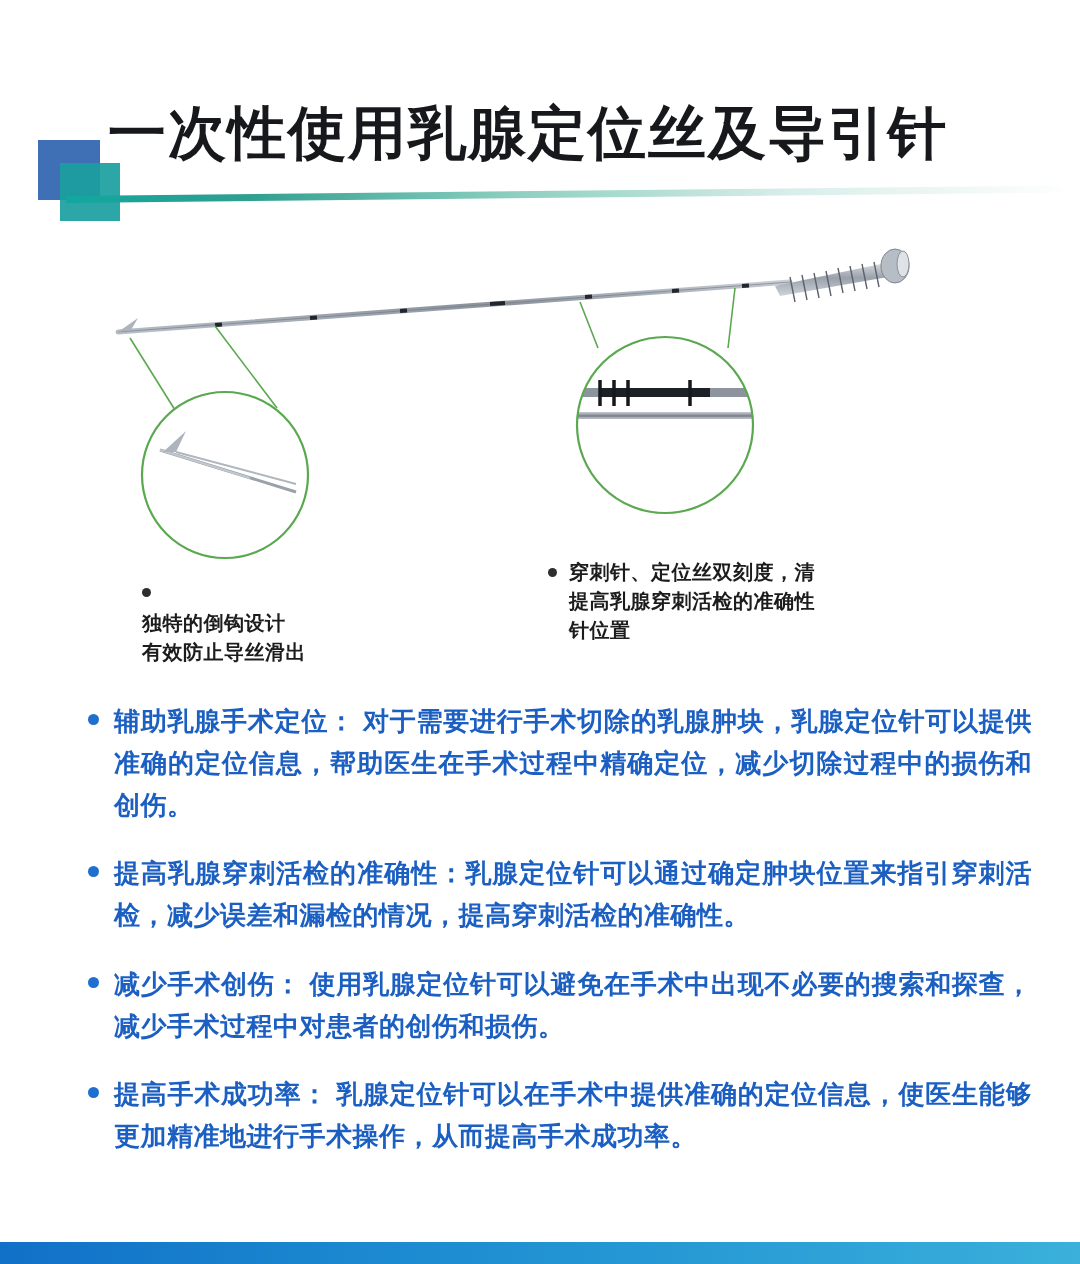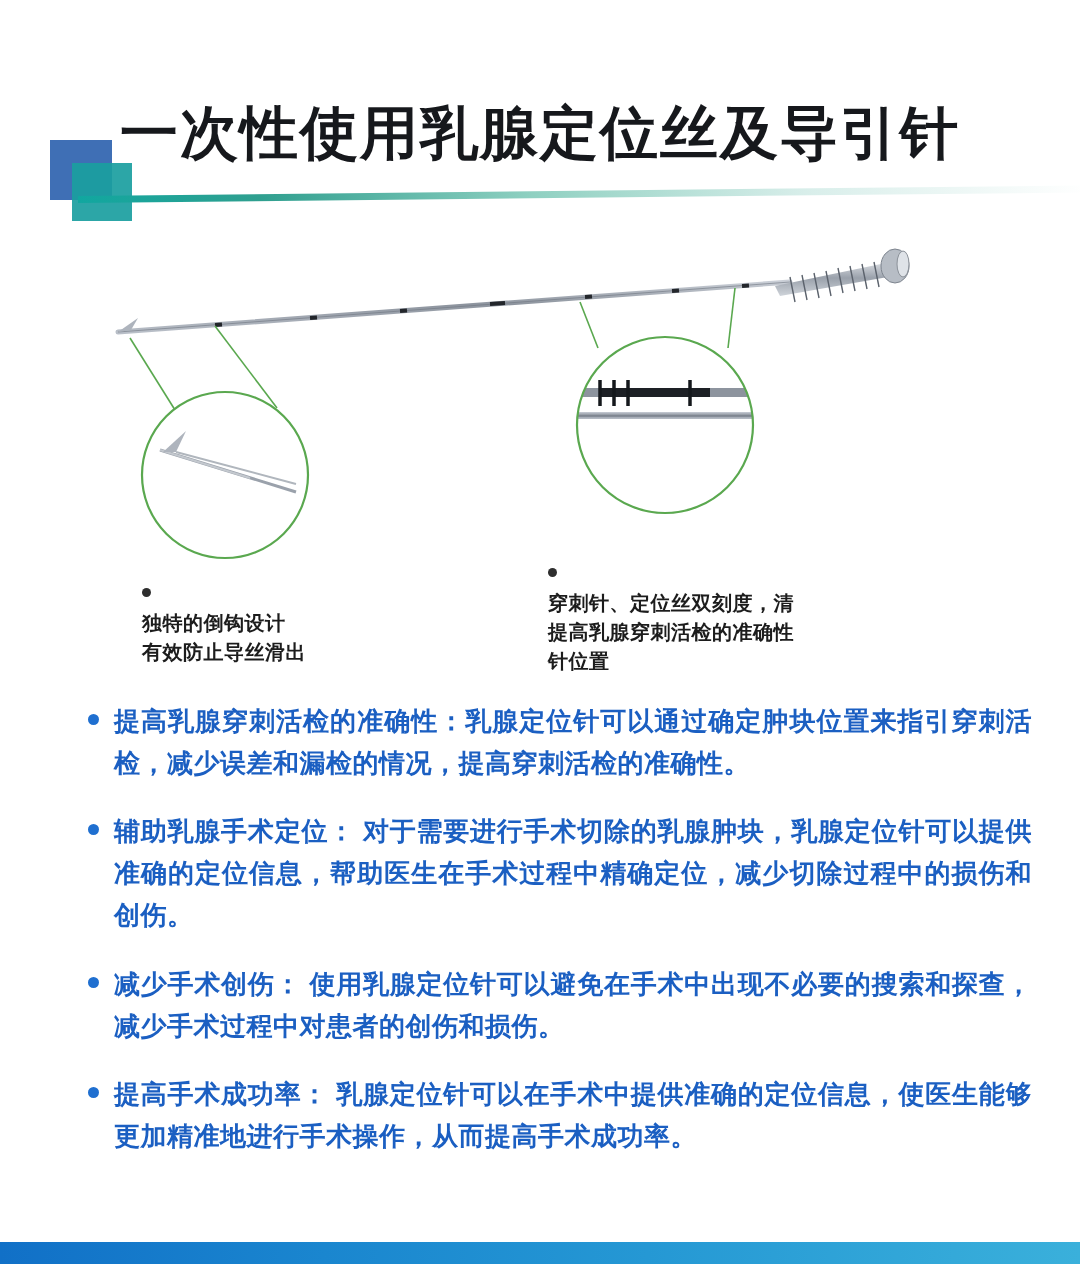--- a/index.html
+++ b/index.html
@@ -11,21 +11,21 @@
     width: 1080px;
     height: 1264px;
     position: relative;
     font-family: "Liberation Sans", sans-serif;
     overflow: hidden;
   }
 
   
   .header {
     position: absolute;
-    left: 12px;
+    left: 0;
     top: 0;
     width: 891px;
     height: 230px;
   }
   .title-text {
     position: absolute;
     left: 108px;
     top: 95px;
     font-size: 58px;
     font-weight: bold;
@@ -96,21 +96,20 @@
   #callout-left {
     left: 142px;
     top: 578px;
     width: 330px;
     flex-direction: column;
   }
   #callout-right {
     left: 548px;
     top: 558px;
     width: 330px;
-    flex-direction: column;
   }
 
   
   .bullets {
     position: absolute;
     left: 72px;
     top: 700px;
     width: 960px;
   }
   .bullet {
@@ -264,32 +263,32 @@
     <span>穿刺针、定位丝双刻度，清</span><br>
     <span>提高乳腺穿刺活检的准确性</span><br>
     <span>针位置</span>
   </span>
 </div>
 
 <div class="bullets">
   <div class="bullet">
     <span class="bdot"></span>
     <div class="btext">
+      <span class="lead">辅助乳腺手术定位：</span><span> 对于需要进行手术切除的乳腺肿块，乳腺定位针可以提供准确的定位信息，帮助医生在手术过程中精确定位，减少切除过程中的损伤和创伤。</span>
+    </div>
+  </div>
+  <div class="bullet">
+    <span class="bdot"></span>
+    <div class="btext">
       <span class="lead">提高乳腺穿刺活检的准确性：</span><span>乳腺定位针可以通过确定肿块位置来指引穿刺活检，减少误差和漏检的情况，提高穿刺活检的准确性。</span>
     </div>
   </div>
   <div class="bullet">
     <span class="bdot"></span>
     <div class="btext">
-      <span class="lead">辅助乳腺手术定位：</span><span> 对于需要进行手术切除的乳腺肿块，乳腺定位针可以提供准确的定位信息，帮助医生在手术过程中精确定位，减少切除过程中的损伤和创伤。</span>
-    </div>
-  </div>
-  <div class="bullet">
-    <span class="bdot"></span>
-    <div class="btext">
       <span class="lead">减少手术创伤：</span><span> 使用乳腺定位针可以避免在手术中出现不必要的搜索和探查，减少手术过程中对患者的创伤和损伤。</span>
     </div>
   </div>
   <div class="bullet">
     <span class="bdot"></span>
     <div class="btext">
       <span class="lead">提高手术成功率：</span><span> 乳腺定位针可以在手术中提供准确的定位信息，使医生能够更加精准地进行手术操作，从而提高手术成功率。</span>
     </div>
   </div>
 </div>

